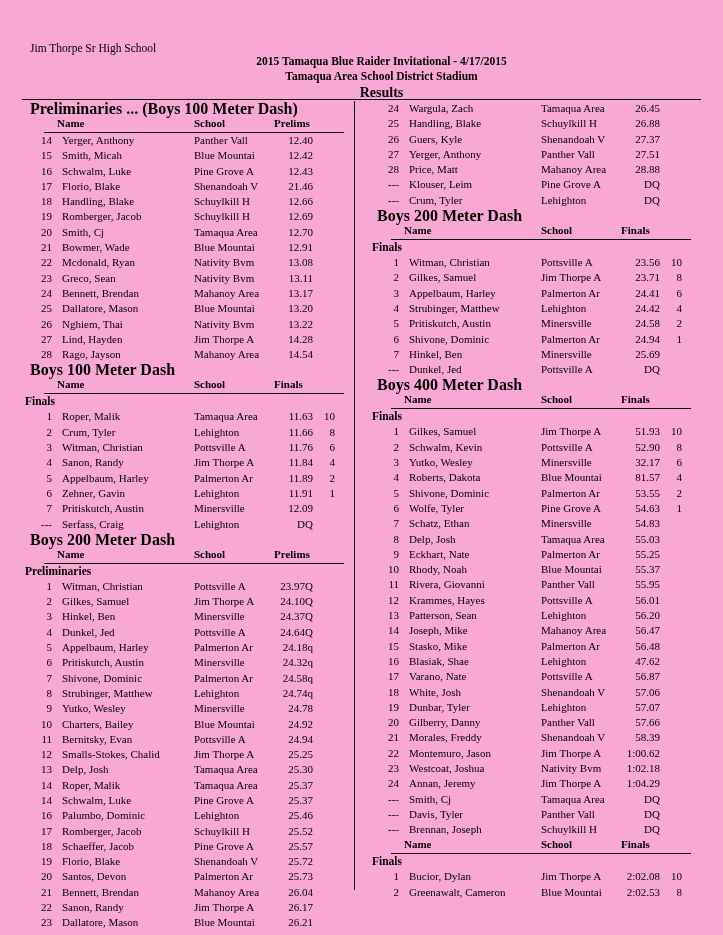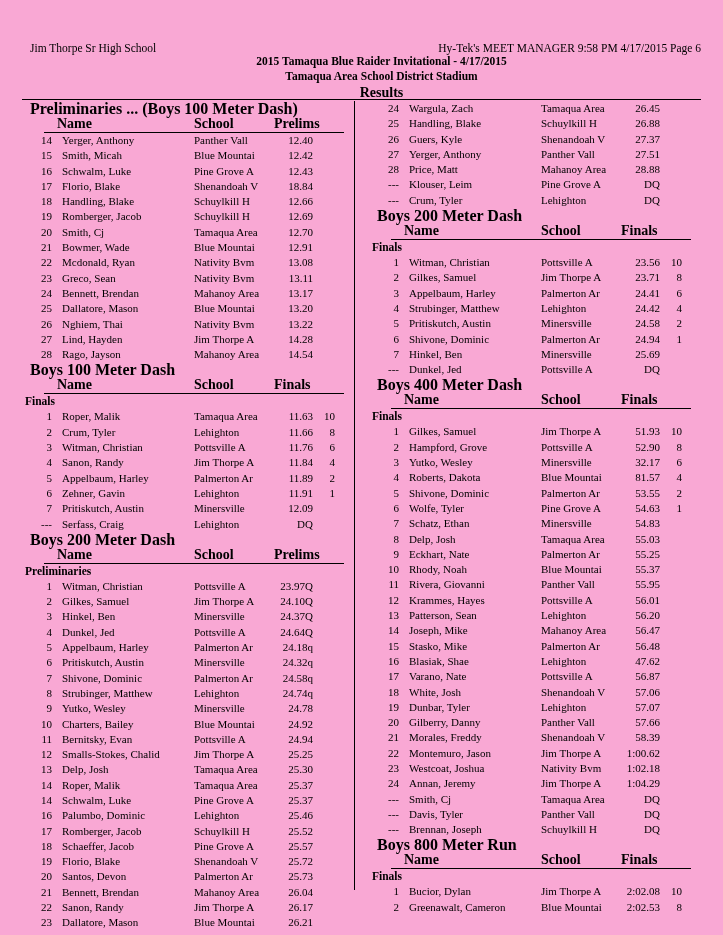--- a/index.html
+++ b/index.html
@@ -81,21 +81,21 @@
   .event-title {
     font-size: 16px;
     font-weight: bold;
     line-height: 15px;
     padding-left: 8px;
     white-space: nowrap;
   }
 
   .colhead {
     position: relative;
-    font-size: 14px;
+    font-size: 11px;
     font-weight: bold;
     line-height: 15px;
     height: 16px;
   }
   .colhead .ch-name   { position: absolute; left: 35px;  top: 0; }
   .colhead .ch-school { position: absolute; left: 172px; top: 0; }
   .colhead .ch-result { position: absolute; left: 252px; top: 0; }
 
   .head-rule {
     border-top: 1.2px solid #000;
@@ -125,21 +125,20 @@
   .row .r-time   { position: absolute; left: 238px; width: 53px; text-align: right; }
   .row .r-pts    { position: absolute; left: 297px; width: 16px; text-align: right; }
 </style>
 </head>
 <body>
 
 <div class="page">
 
   <div class="hdr-row">
     <div class="hdr-left">Jim Thorpe Sr High School</div>
-    <div class="hdr-right">Hy-Tek's MEET MANAGER  9:58 PM  4/17/2015  Page 6</div>
   </div>
 
   <div class="meet-title">2015 Tamaqua Blue Raider Invitational - 4/17/2015</div>
   <div class="meet-venue">Tamaqua Area School District Stadium</div>
   <div class="results-word">Results</div>
 
   <div class="top-rule"></div>
 
   <div class="columns">
     <div class="divider"></div>
@@ -171,21 +170,21 @@
               <span class="r-place">16</span>
               <span class="r-name">Schwalm, Luke</span>
               <span class="r-school">Pine Grove A</span>
               <span class="r-time">12.43</span>
               <span class="r-pts"></span>
             </div>
             <div class="row">
               <span class="r-place">17</span>
               <span class="r-name">Florio, Blake</span>
               <span class="r-school">Shenandoah V</span>
-              <span class="r-time">18.84</span>
+              <span class="r-time">21.46</span>
               <span class="r-pts"></span>
             </div>
             <div class="row">
               <span class="r-place">18</span>
               <span class="r-name">Handling, Blake</span>
               <span class="r-school">Schuylkill H</span>
               <span class="r-time">12.66</span>
               <span class="r-pts"></span>
             </div>
             <div class="row">
@@ -636,21 +635,21 @@
           <div class="rows">
             <div class="row">
               <span class="r-place">1</span>
               <span class="r-name">Gilkes, Samuel</span>
               <span class="r-school">Jim Thorpe A</span>
               <span class="r-time">51.93</span>
               <span class="r-pts">10</span>
             </div>
             <div class="row">
               <span class="r-place">2</span>
-              <span class="r-name">Hampford, Grove</span>
+              <span class="r-name">Schwalm, Kevin</span>
               <span class="r-school">Pottsville A</span>
               <span class="r-time">52.90</span>
               <span class="r-pts">8</span>
             </div>
             <div class="row">
               <span class="r-place">3</span>
               <span class="r-name">Yutko, Wesley</span>
               <span class="r-school">Minersville</span>
               <span class="r-time">32.17</span>
               <span class="r-pts">6</span>
@@ -819,21 +818,20 @@
             <div class="row">
               <span class="r-place">---</span>
               <span class="r-name">Brennan, Joseph</span>
               <span class="r-school">Schuylkill H</span>
               <span class="r-time">DQ</span>
               <span class="r-pts"></span>
             </div>
           </div>
         </div>
         <div class="event">
-          <div class="event-title">Boys 800 Meter Run</div>
           <div class="colhead">
             <span class="ch-name">Name</span>
             <span class="ch-school">School</span>
             <span class="ch-result">Finals</span>
           </div>
           <div class="head-rule"></div>
           <div class="round-label">Finals</div>
           <div class="rows">
             <div class="row">
               <span class="r-place">1</span>

